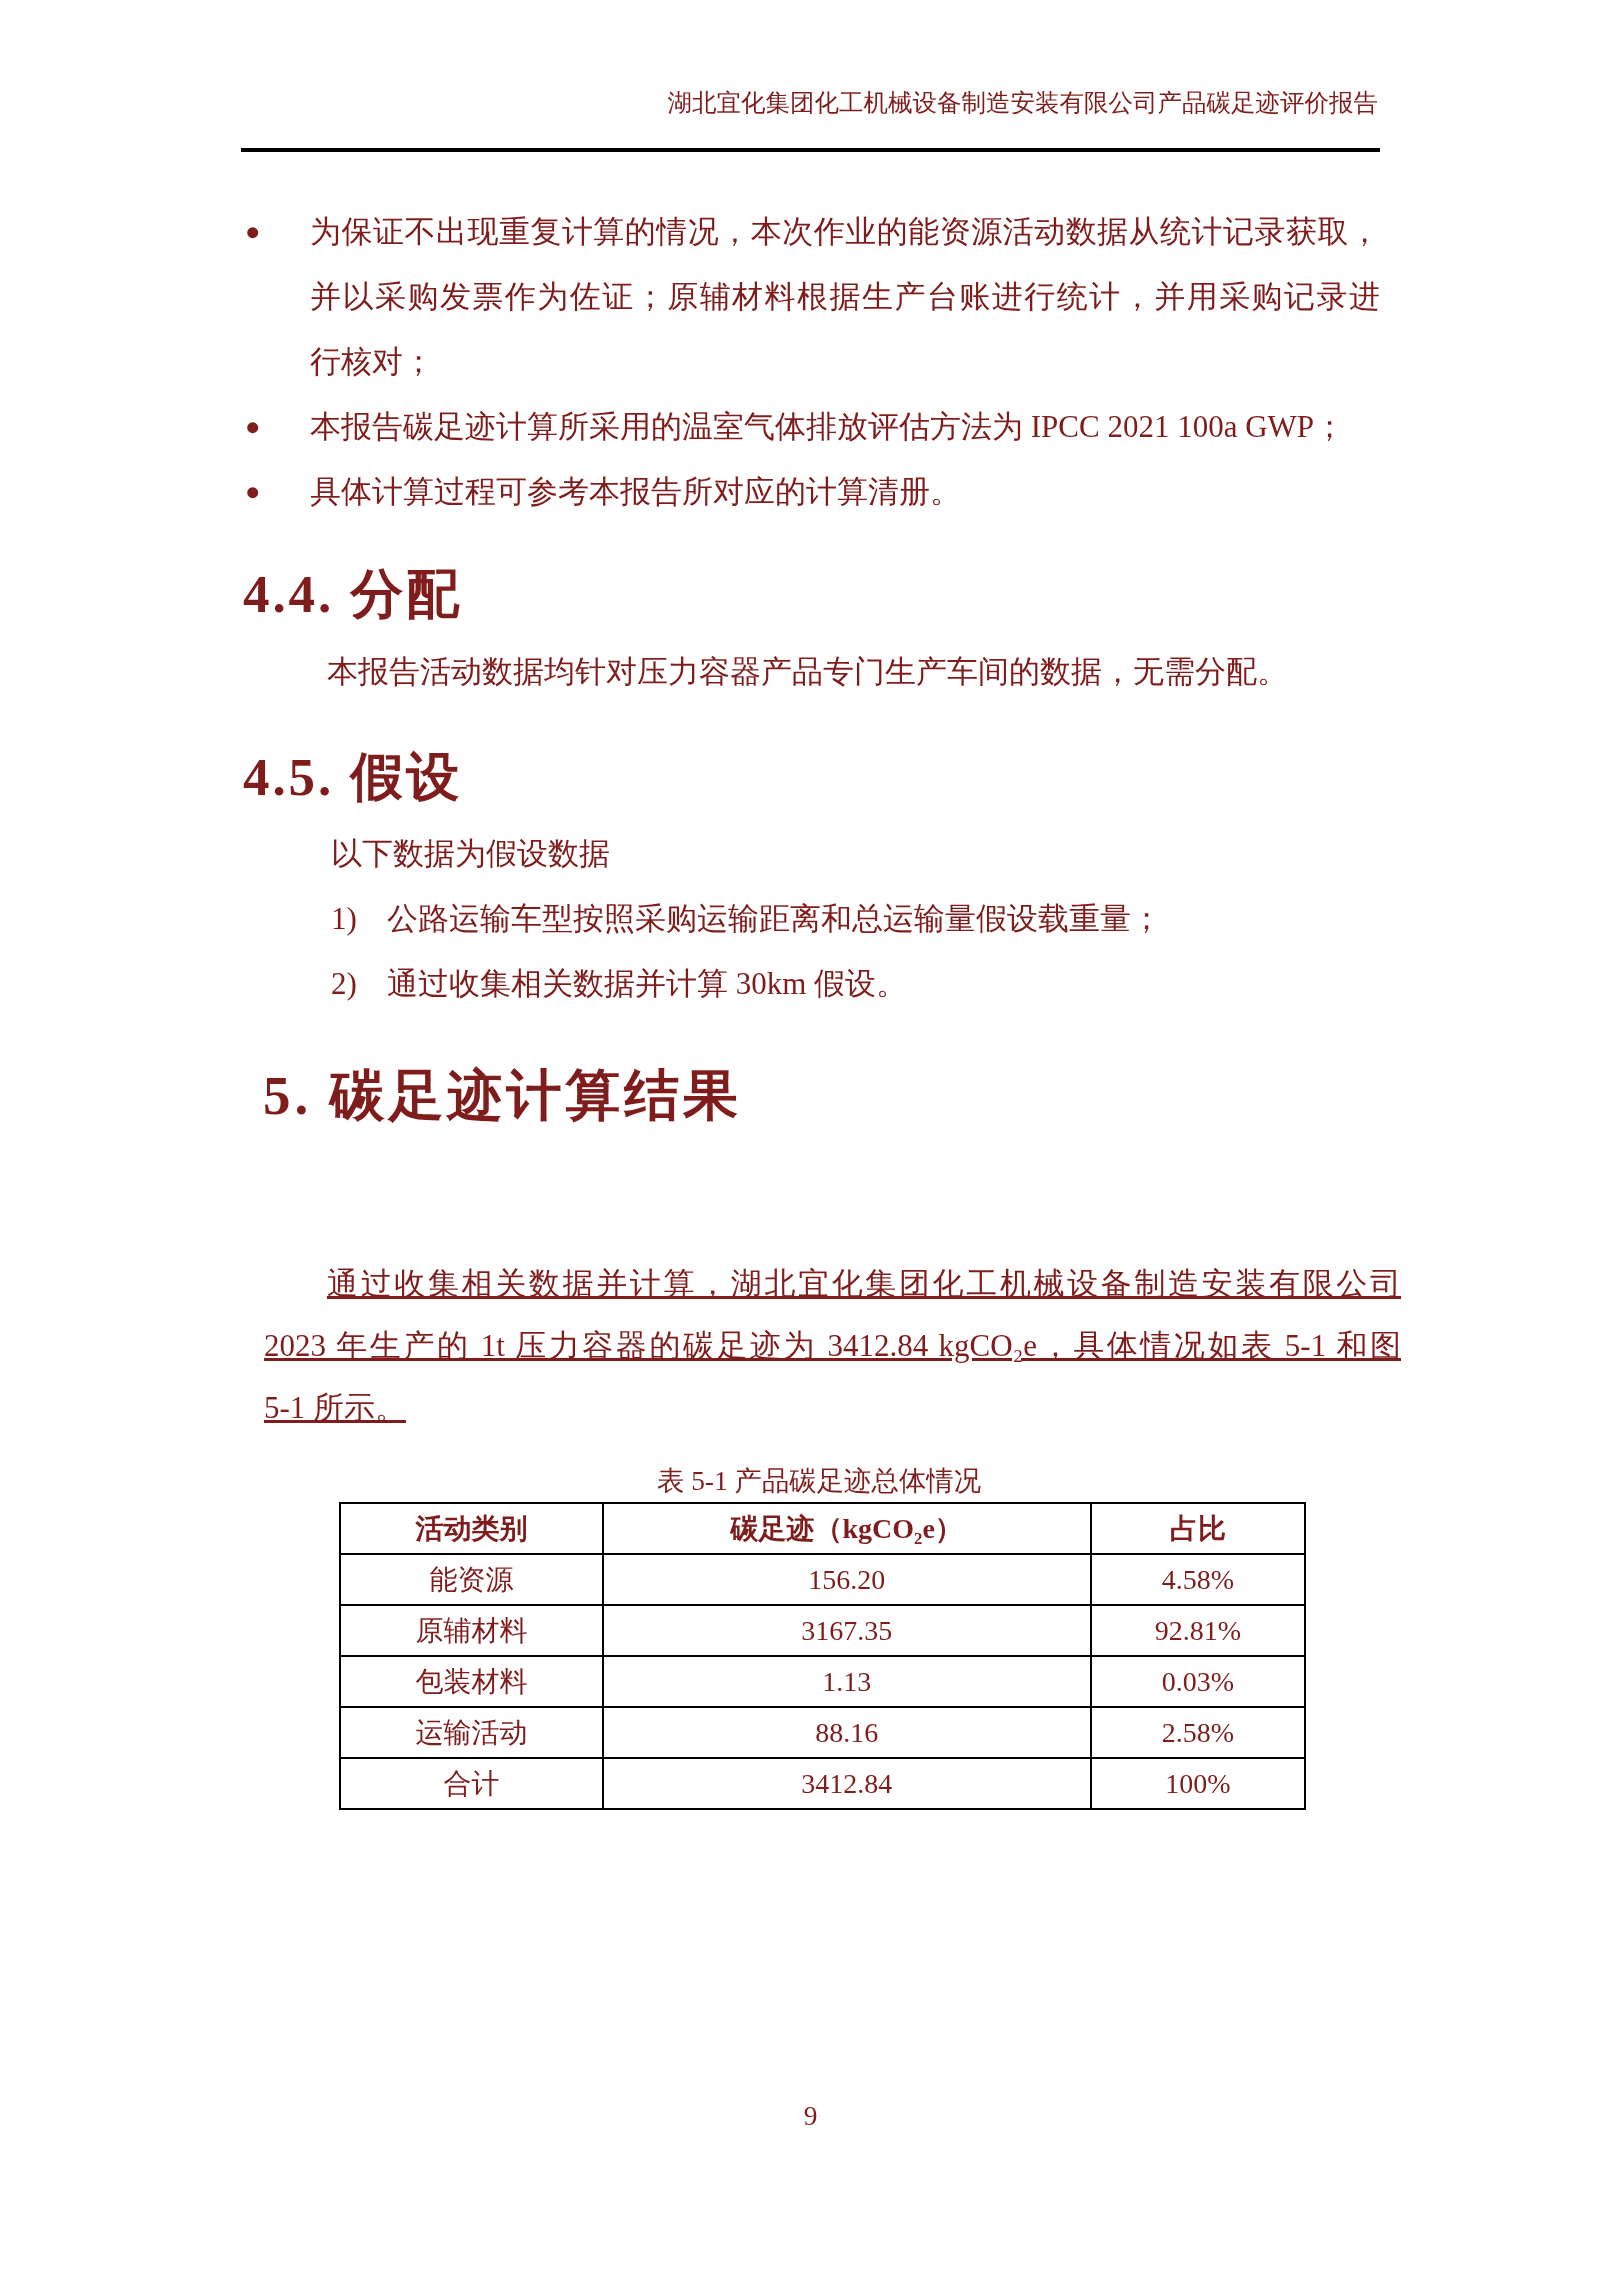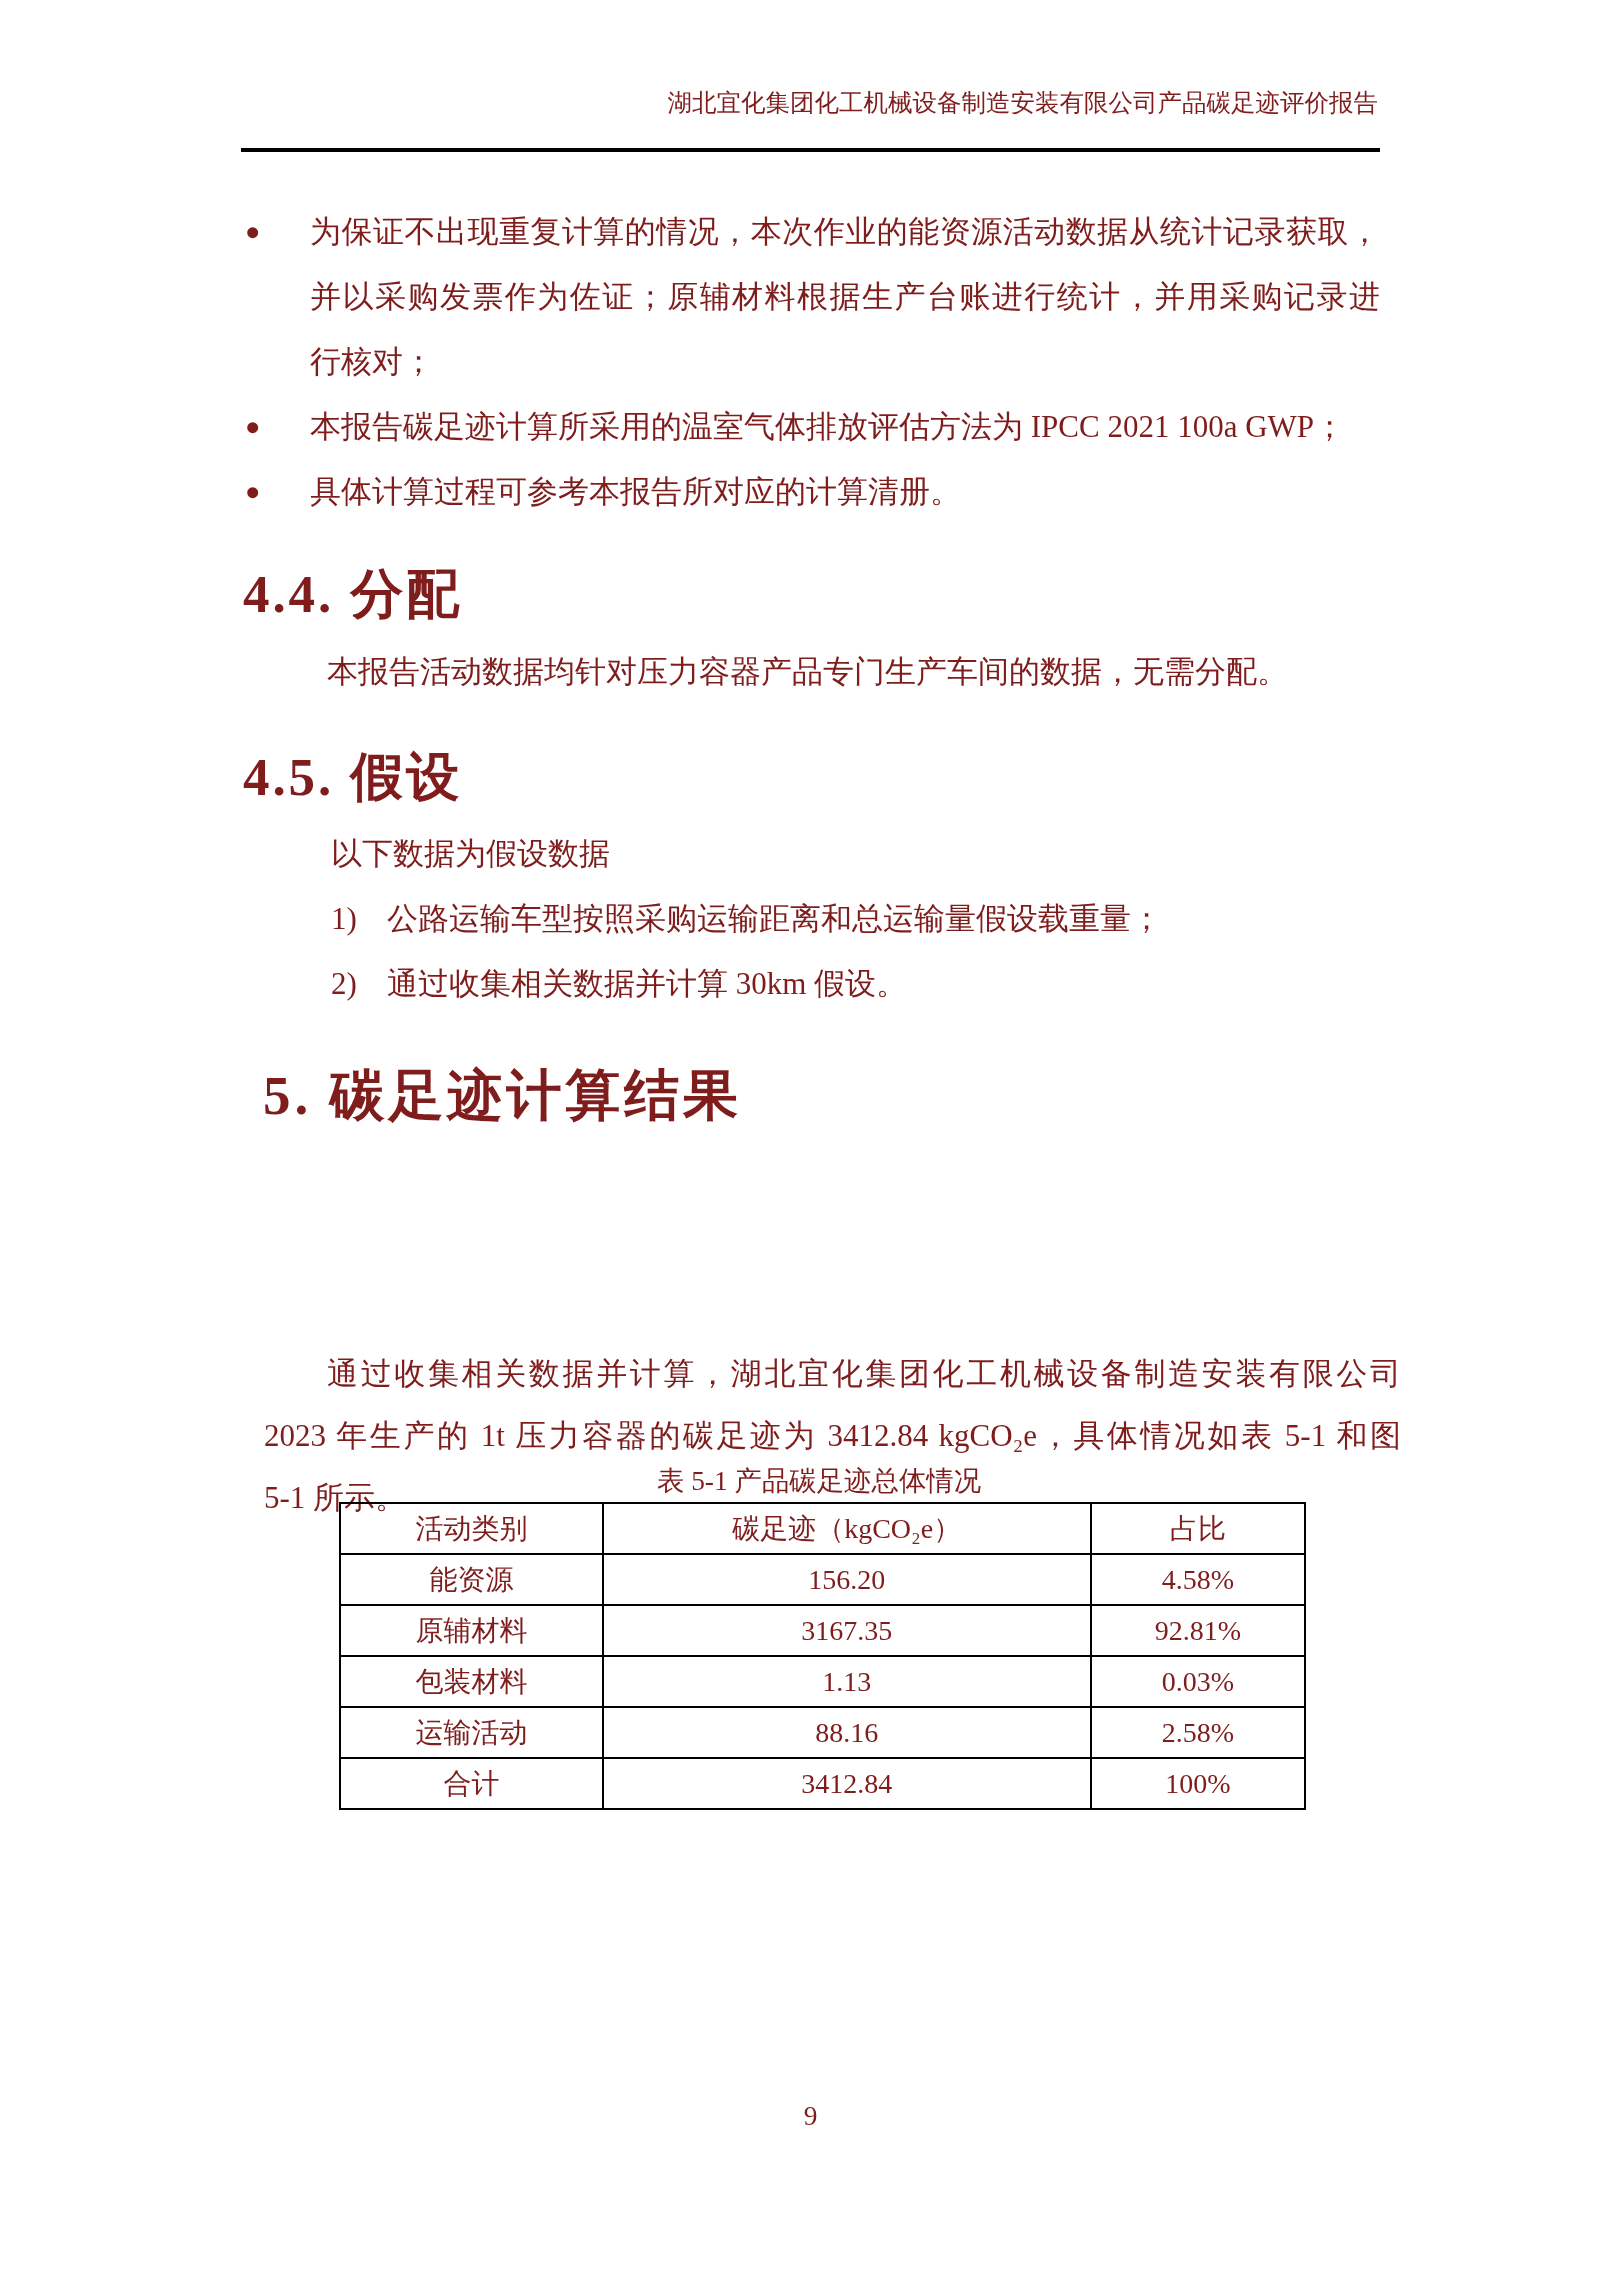--- a/index.html
+++ b/index.html
@@ -62,21 +62,21 @@
     table-layout:fixed;
   }
   table.summary td,table.summary th{
     border:2px solid #000;
     height:49px;
     text-align:center;vertical-align:middle;
     font-size:28px;line-height:33px;
     padding:0 3.9px;
     font-weight:normal;
   }
-  table.summary th{font-weight:normal;}
+  table.summary th{font-weight:bold;}
   .col-a{width:253px;}
   .col-b{width:478px;}
   .col-c{width:205px;}
   
   .pagenum{
     position:absolute;top:2101px;left:0;width:1621px;
     text-align:center;font-size:27.4px;line-height:31px;
   }
 </style>
 </head>
@@ -111,21 +111,21 @@
 
   <div class="h2" style="top:753px;">4.5. 假设</div>
   <div class="para" style="top:821px;">
     <div class="plist-line">以下数据为假设数据</div>
     <div class="plist-line"><span class="num">1)</span><span>公路运输车型按照采购运输距离和总运输量假设载重量；</span></div>
     <div class="plist-line"><span class="num">2)</span><span>通过收集相关数据并计算 30km 假设。</span></div>
   </div>
 
   <div class="h1" style="top:1063px;margin-left:20px;">5. 碳足迹计算结果</div>
 
-  <div class="para para51" style="top:1343px;">
+  <div class="para para51" style="top:1253px;text-decoration:underline;">
     <div class="indent2 jline">通过收集相关数据并计算，湖北宜化集团化工机械设备制造安装有限公司</div>
     <div class="jline">2023 年生产的 1t 压力容器的碳足迹为 3412.84  kgCO₂e，具体情况如表 5-1 和图</div>
     <div>5-1 所示。</div>
   </div>
 
   <div class="tbl-caption">表 5-1 产品碳足迹总体情况</div>
 
   <table class="summary">
     <tbody>
         <tr>

